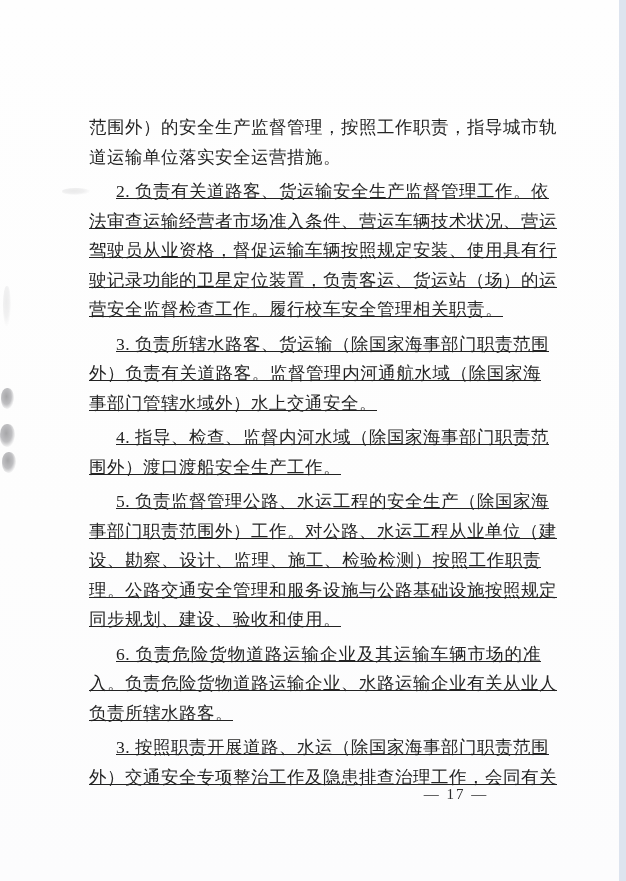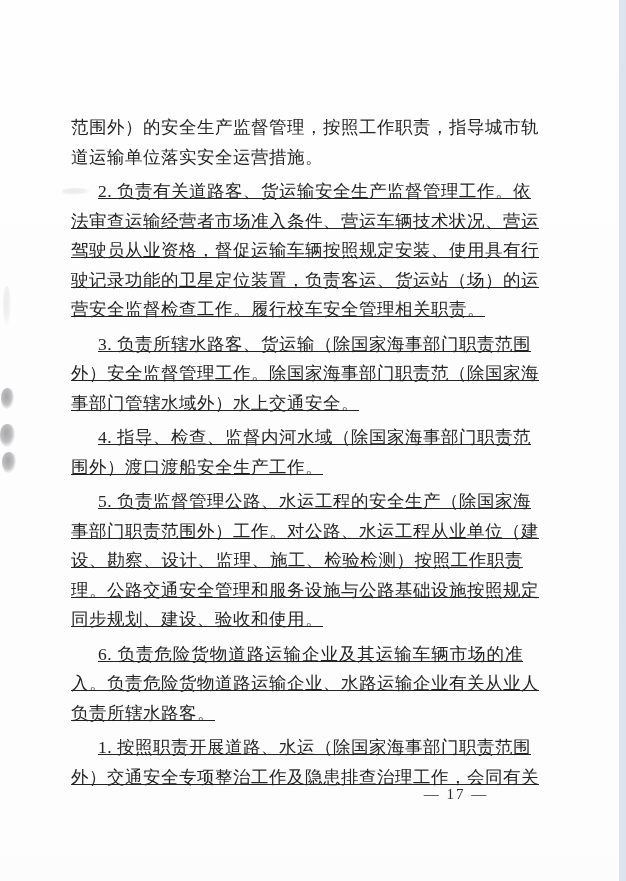--- a/index.html
+++ b/index.html
@@ -14,21 +14,21 @@
     position: absolute; inset: 0;
     background: linear-gradient(180deg, #fefefe 0%, #fdfdfd 60%, #fcfcfd 100%);
   }
   .edge-strip {
     position: absolute; right: 0; top: 0;
     width: 7px; height: 881px;
     background: #dde4ef;
   }
   .text-block {
     position: absolute;
-    left: 71px; top: 113px;
+    left: 89px; top: 113px;
     width: 452px;
     color: #222;
   }
   .para + .para { margin-top: 5px; text-decoration: underline; }
   .line {
     height: 29.5px;
     line-height: 29.5px;
     font-size: 17.5px;
     letter-spacing: 0.5px;
     white-space: nowrap;
@@ -74,41 +74,41 @@
       </div>
       <div class="para">
         <div class="line full indent">2. 负责有关道路客、货运输安全生产监督管理工作。依</div>
         <div class="line full">法审查运输经营者市场准入条件、营运车辆技术状况、营运</div>
         <div class="line full">驾驶员从业资格，督促运输车辆按照规定安装、使用具有行</div>
         <div class="line full">驶记录功能的卫星定位装置，负责客运、货运站（场）的运</div>
         <div class="line short">营安全监督检查工作。履行校车安全管理相关职责。</div>
       </div>
       <div class="para">
         <div class="line full indent">3. 负责所辖水路客、货运输（除国家海事部门职责范围</div>
-        <div class="line full">外）安全监督管理工作。除国家海事部门职责范（除国家海</div>
+        <div class="line full">外）负责有关道路客。监督管理内河通航水域（除国家海</div>
         <div class="line short">事部门管辖水域外）水上交通安全。</div>
       </div>
       <div class="para">
         <div class="line full indent">4. 指导、检查、监督内河水域（除国家海事部门职责范</div>
         <div class="line short">围外）渡口渡船安全生产工作。</div>
       </div>
       <div class="para">
         <div class="line full indent">5. 负责监督管理公路、水运工程的安全生产（除国家海</div>
         <div class="line full">事部门职责范围外）工作。对公路、水运工程从业单位（建</div>
         <div class="line full">设、勘察、设计、监理、施工、检验检测）按照工作职责</div>
         <div class="line full">理。公路交通安全管理和服务设施与公路基础设施按照规定</div>
         <div class="line short">同步规划、建设、验收和使用。</div>
       </div>
       <div class="para">
         <div class="line full indent">6. 负责危险货物道路运输企业及其运输车辆市场的准</div>
         <div class="line full">入。负责危险货物道路运输企业、水路运输企业有关从业人</div>
         <div class="line short">负责所辖水路客。</div>
       </div>
       <div class="para">
-        <div class="line full indent">1. 按照职责开展道路、水运（除国家海事部门职责范围</div>
+        <div class="line full indent">3. 按照职责开展道路、水运（除国家海事部门职责范围</div>
         <div class="line full">外）交通安全专项整治工作及隐患排查治理工作，会同有关</div>
       </div>
     </div>
 
   <div class="page-number">— 17 —</div>
 
   <div class="smudge s1"></div>
   <div class="smudge s2"></div>
   <div class="smudge s3"></div>
   <div class="smudge s4"></div>

